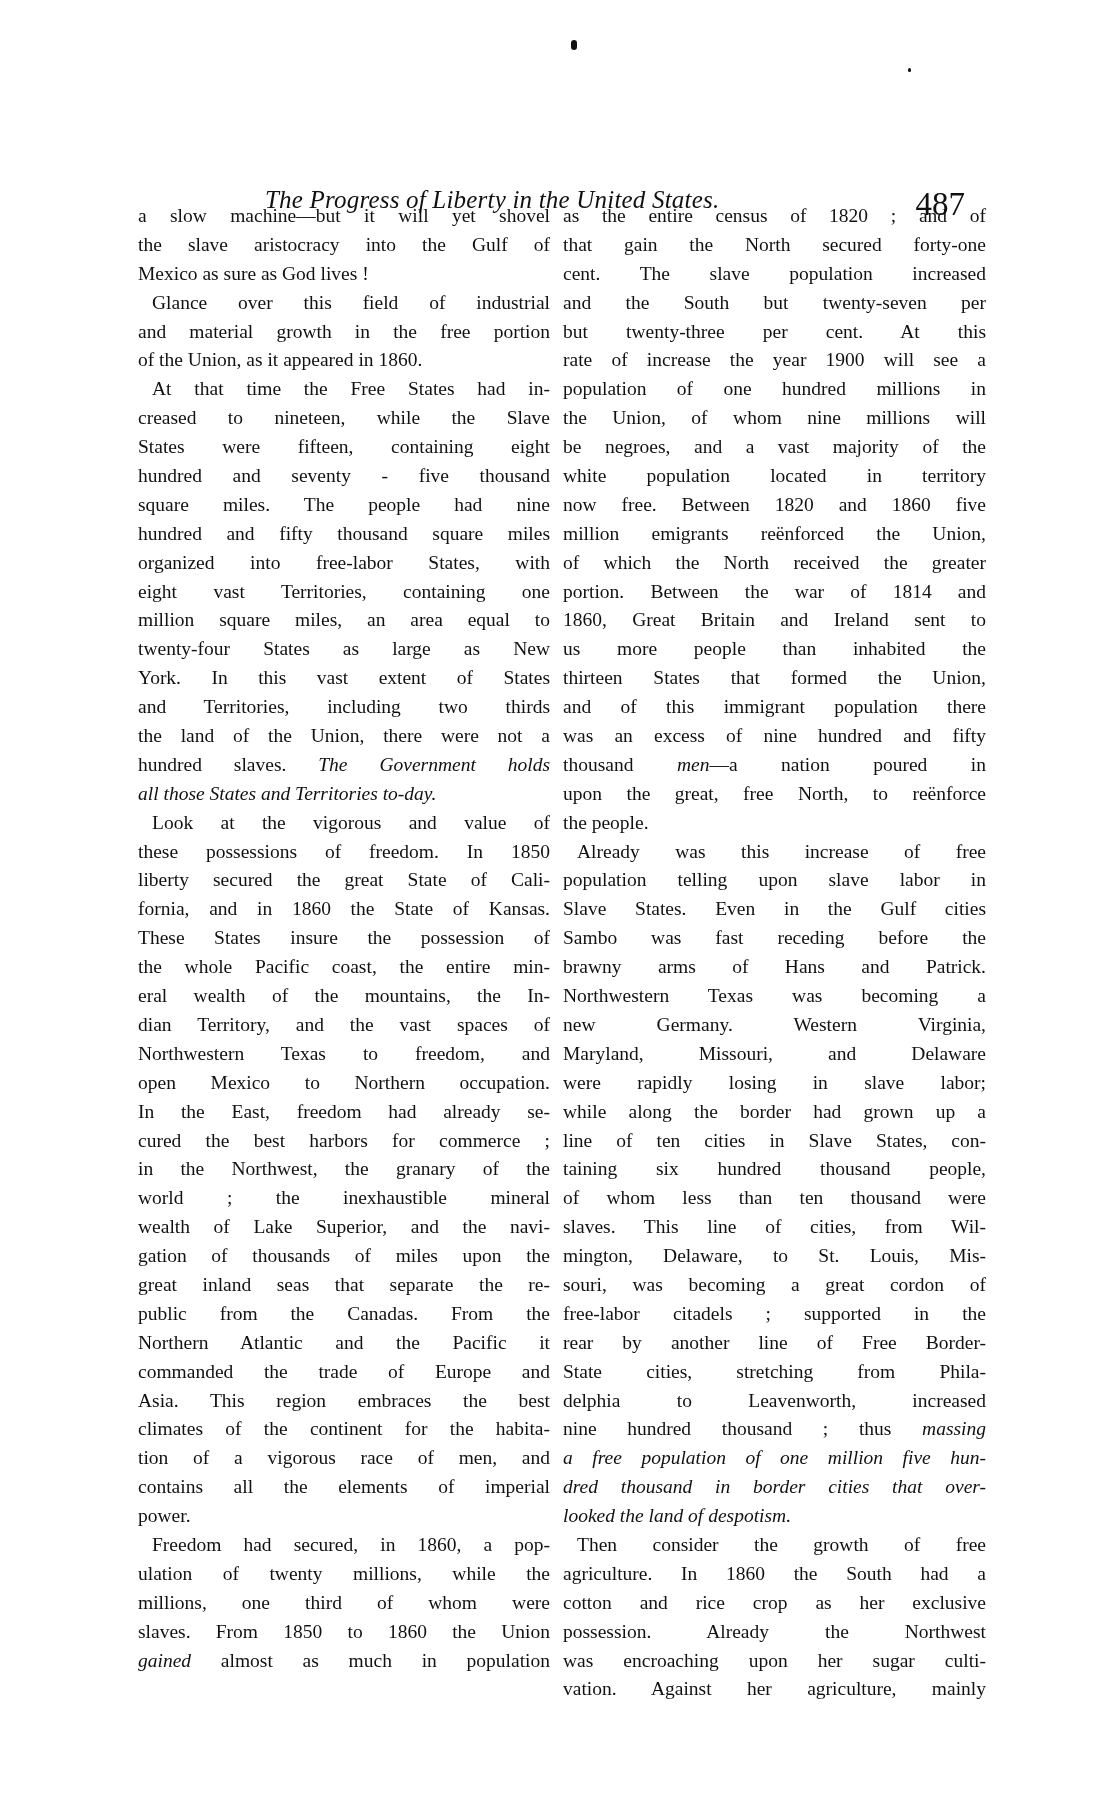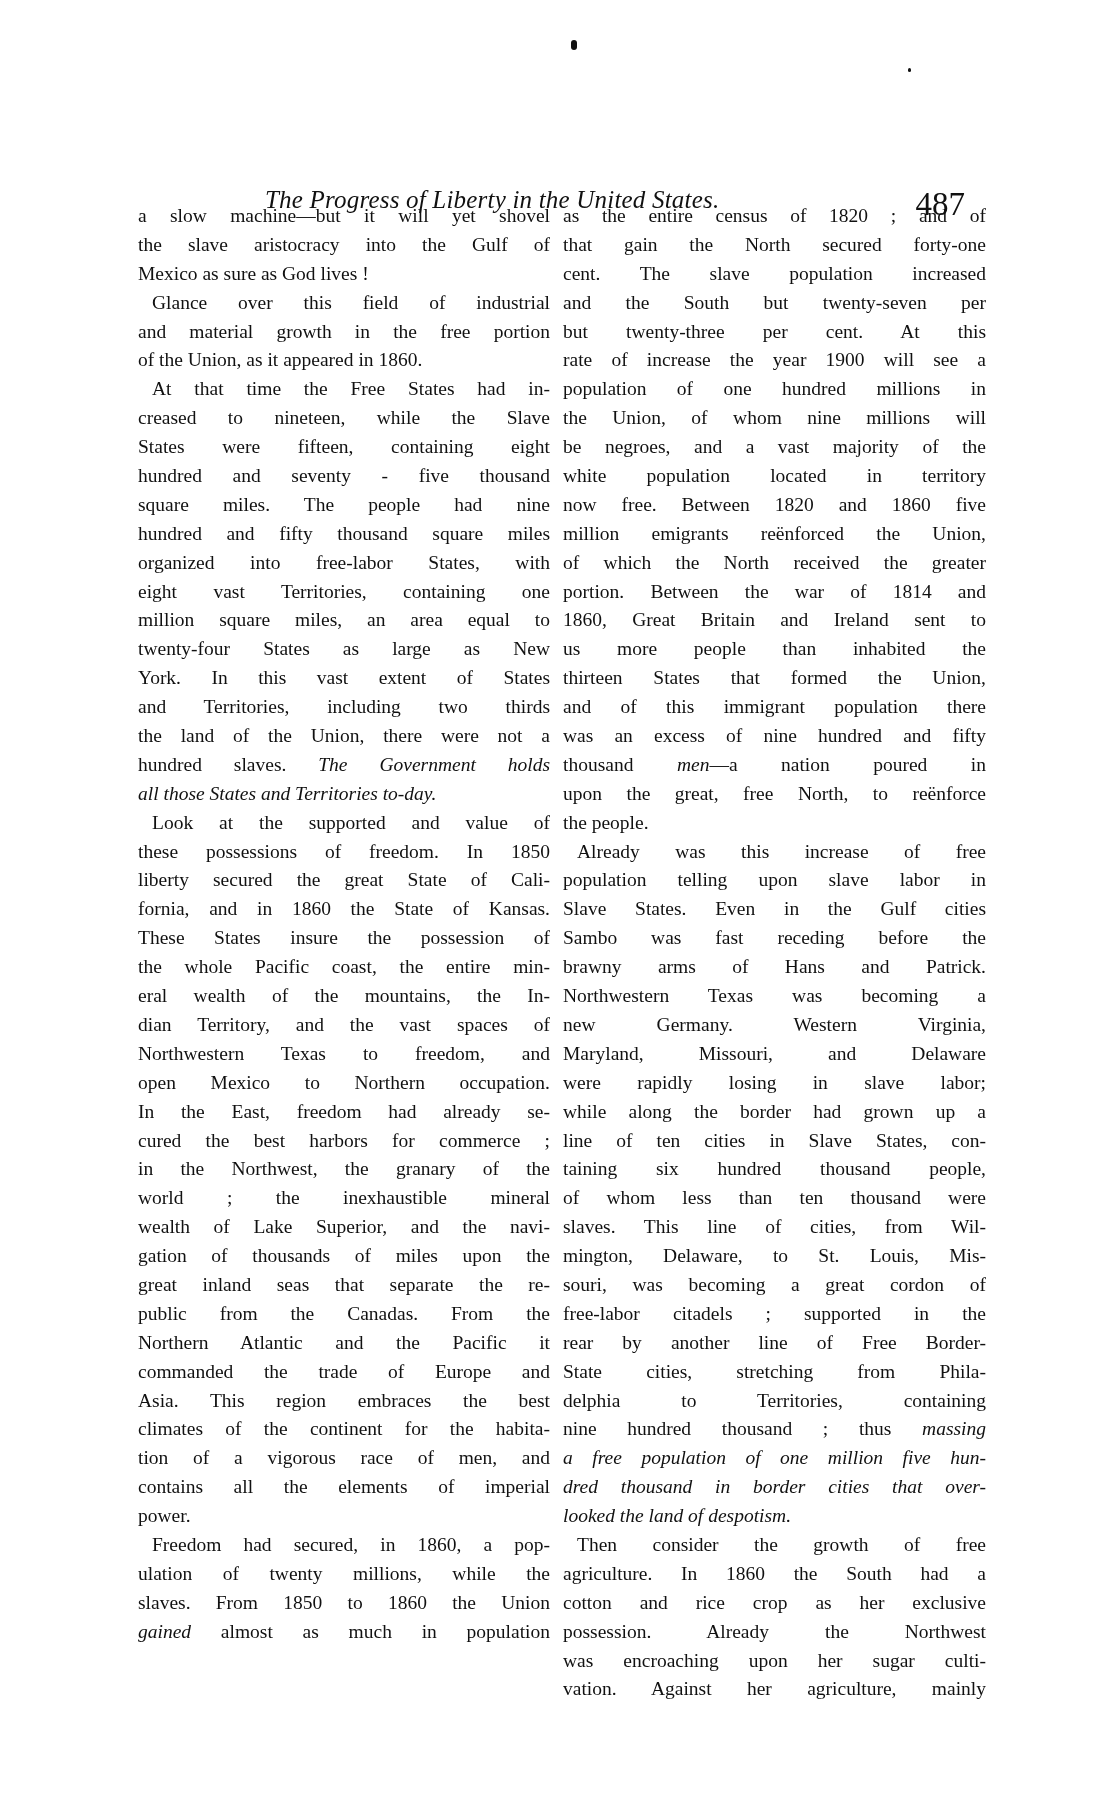--- a/index.html
+++ b/index.html
@@ -44,21 +44,21 @@
     <span class="line">hundred and fifty thousand square miles</span>
     <span class="line">organized into free-labor States, with</span>
     <span class="line">eight vast Territories, containing one</span>
     <span class="line">million square miles, an area equal to</span>
     <span class="line">twenty-four States as large as New</span>
     <span class="line">York. In this vast extent of States</span>
     <span class="line">and Territories, including two thirds</span>
     <span class="line">the land of the Union, there were not a</span>
     <span class="line">hundred slaves. <i>The Government holds</i></span>
     <span class="line last"><i>all those States and Territories to-day.</i></span>
-    <span class="line indent">Look at the supported and value of</span>
+    <span class="line indent">Look at the vigorous and value of</span>
     <span class="line">these possessions of freedom. In 1850</span>
     <span class="line">liberty secured the great State of Cali-</span>
     <span class="line">fornia, and in 1860 the State of Kansas.</span>
     <span class="line">These States insure the possession of</span>
     <span class="line">the whole Pacific coast, the entire min-</span>
     <span class="line">eral wealth of the mountains, the In-</span>
     <span class="line">dian Territory, and the vast spaces of</span>
     <span class="line">Northwestern Texas to freedom, and</span>
     <span class="line">open Mexico to Northern occupation.</span>
     <span class="line">In the East, freedom had already se-</span>
@@ -71,20 +71,21 @@
     <span class="line">public from the Canadas. From the</span>
     <span class="line">Northern Atlantic and the Pacific it</span>
     <span class="line">commanded the trade of Europe and</span>
     <span class="line">Asia. This region embraces the best</span>
     <span class="line">climates of the continent for the habita-</span>
     <span class="line">tion of a vigorous race of men, and</span>
     <span class="line">contains all the elements of imperial</span>
     <span class="line last">power.</span>
     <span class="line indent">Freedom had secured, in 1860, a pop-</span>
     <span class="line">ulation of twenty millions, while the</span>
+    <span class="line">millions, one third of whom were</span>
     <span class="line">slaves. From 1850 to 1860 the Union</span>
     <span class="line"><i>gained</i> almost as much in population</span>
   </div>
 <div class="col col-right" id="colR">
     <span class="line">as the entire census of 1820 ; and of</span>
     <span class="line">that gain the North secured forty-one</span>
     <span class="line">cent. The slave population increased</span>
     <span class="line">and the South but twenty-seven per</span>
     <span class="line">but twenty-three per cent. At this</span>
     <span class="line">rate of increase the year 1900 will see a</span>
@@ -116,21 +117,21 @@
     <span class="line">while along the border had grown up a</span>
     <span class="line">line of ten cities in Slave States, con-</span>
     <span class="line">taining six hundred thousand people,</span>
     <span class="line">of whom less than ten thousand were</span>
     <span class="line">slaves. This line of cities, from Wil-</span>
     <span class="line">mington, Delaware, to St. Louis, Mis-</span>
     <span class="line">souri, was becoming a great cordon of</span>
     <span class="line">free-labor citadels ; supported in the</span>
     <span class="line">rear by another line of Free Border-</span>
     <span class="line">State cities, stretching from Phila-</span>
-    <span class="line">delphia to Territories, containing</span>
+    <span class="line">delphia to Leavenworth, increased</span>
     <span class="line">nine hundred thousand ; thus <i>massing</i></span>
     <span class="line"><i>a free population of one million five hun-</i></span>
     <span class="line"><i>dred thousand in border cities that over-</i></span>
     <span class="line last"><i>looked the land of despotism.</i></span>
     <span class="line indent">Then consider the growth of free</span>
     <span class="line">agriculture. In 1860 the South had a</span>
     <span class="line">cotton and rice crop as her exclusive</span>
     <span class="line">possession. Already the Northwest</span>
     <span class="line">was encroaching upon her sugar culti-</span>
     <span class="line">vation. Against her agriculture, mainly</span>

